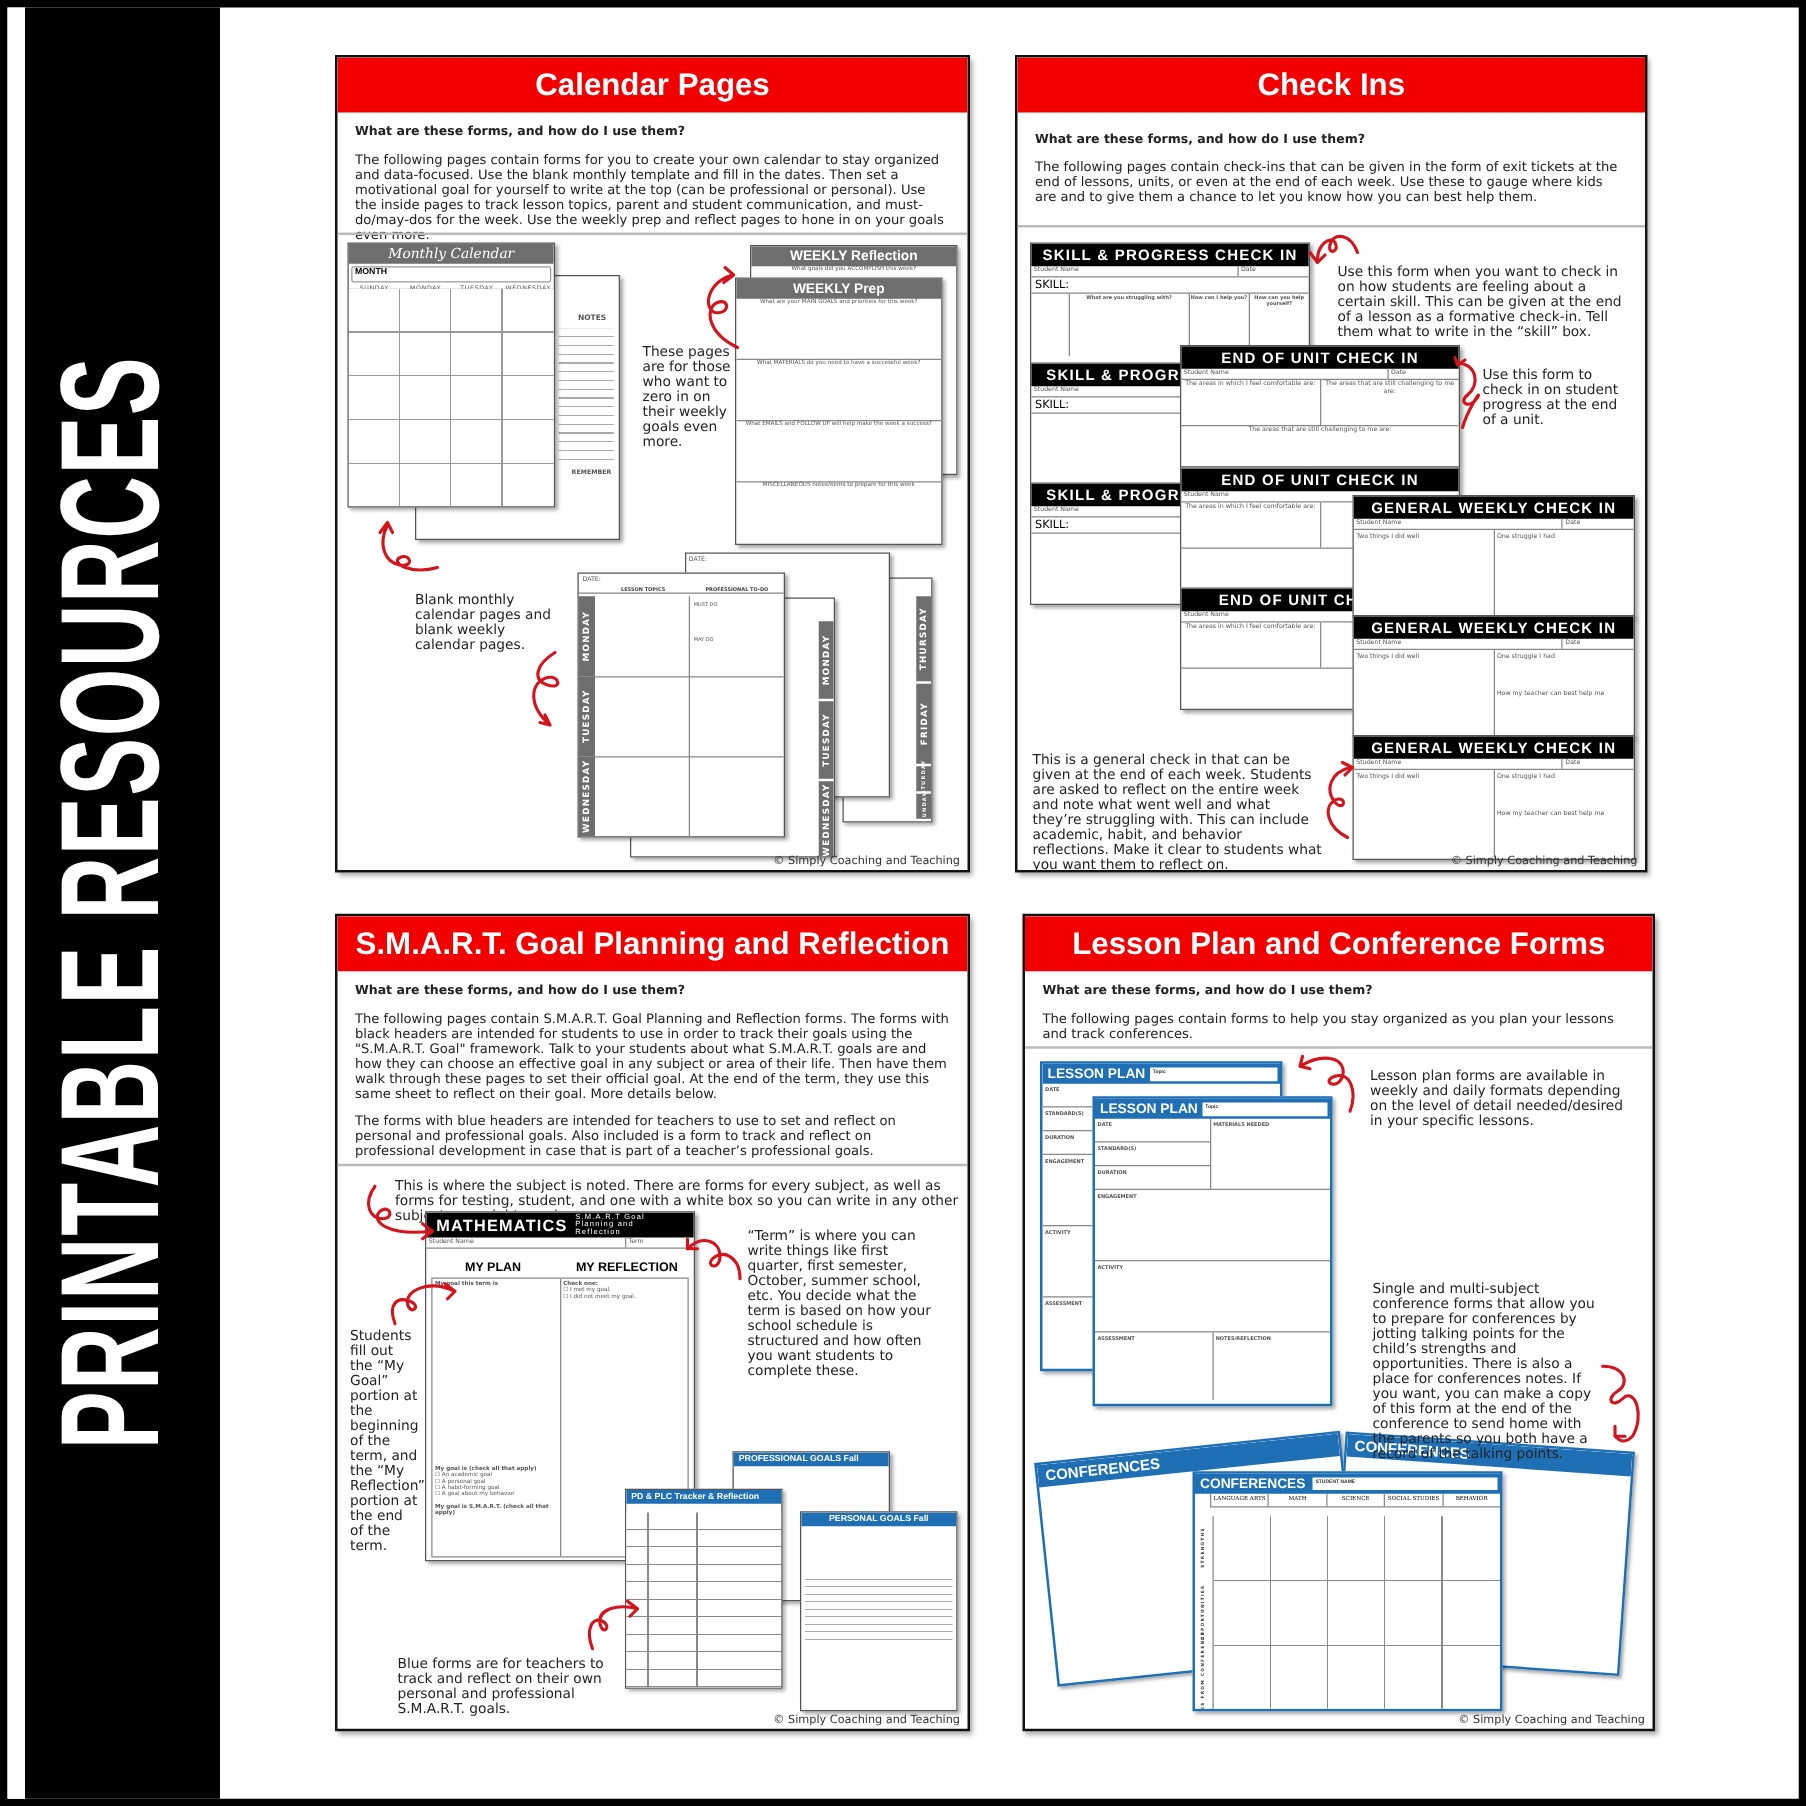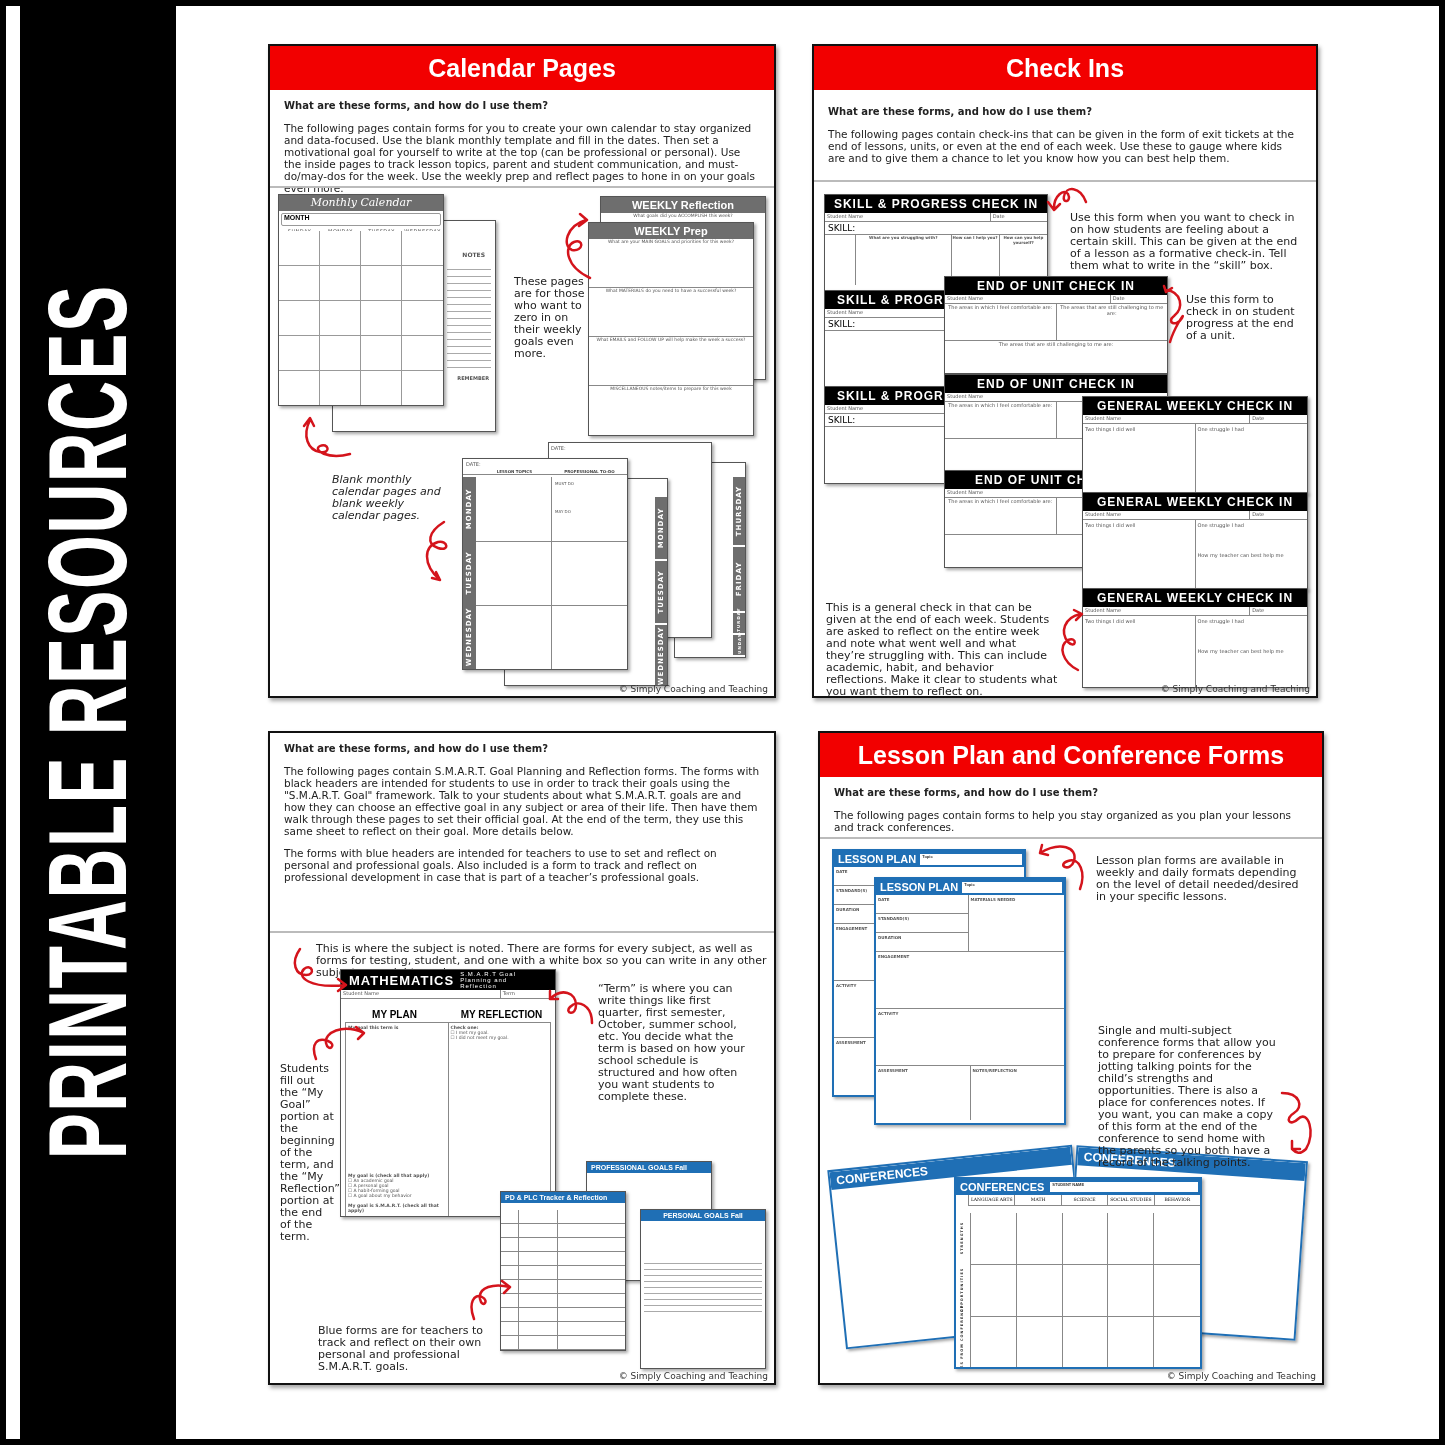--- a/index.html
+++ b/index.html
@@ -123,21 +123,21 @@
         <span>WEDNESDAY</span>
       </div>
     <div style="position:absolute;left:88px;top:18px;bottom:0;width:1px;background:#888;"></div>
     <div style="position:absolute;left:13px;right:0;top:82px;height:1px;background:#888;"></div>
     <div style="position:absolute;left:13px;right:0;top:146px;height:1px;background:#888;"></div>
     <div class="tiny" style="position:absolute;left:92px;top:22px;font-size:4px;">MUST DO</div>
     <div class="tiny" style="position:absolute;left:92px;top:50px;font-size:4px;">MAY DO</div>
   </div>
 
   <div class="note" style="left:244px;top:230px;width:74px;">These pages are for those who want to zero in on their weekly goals even more.</div>
-  <div class="note" style="left:62px;top:428px;width:120px;font-style:italic;">Blank monthly calendar pages and blank weekly calendar pages.</div>
+  <div class="note" style="left:62px;top:428px;width:120px;">Blank monthly calendar pages and blank weekly calendar pages.</div>
 
   <svg class="arrow" style="left:290px;top:160px;" width="40" height="80">
       <path d="M30 72 C 5 60, 4 40, 14 36 C 24 32, 24 46, 12 44 C 2 40, 6 20, 26 14 M 20 8 L 27 14 L 19 20"></path>
     </svg>
   <svg class="arrow" style="left:28px;top:370px;" width="60" height="50">
       <path d="M12 4 C 4 20, 10 34, 22 36 C 34 38, 30 26, 22 30 C 14 34, 30 44, 52 38 M6 10 L12 2 L16 10"></path>
     </svg>
   <svg class="arrow" style="left:150px;top:472px;" width="40" height="70">
       <path d="M24 4 C 8 14, 6 26, 18 30 C 30 34, 28 22, 18 24 C 4 28, 2 46, 20 62 M 12 60 L 20 62 L 16 54"></path>
     </svg>
@@ -252,30 +252,31 @@
       <path d="M6 12 C 22 14, 24 30, 14 38 C 6 44, 16 50, 22 40 C 26 32, 14 50, 10 64 M 4 8 L 6 14 L 12 10"></path>
     </svg>
   <svg class="arrow" style="left:240px;top:560px;" width="34" height="70">
       <path d="M26 8 C 10 12, 6 26, 14 36 C 22 44, 24 30, 14 34 C 4 40, 8 56, 24 64 M 20 4 L 28 8 L 22 14"></path>
     </svg>
 
   <div class="copyright">© Simply Coaching and Teaching</div>
 </div>
 
 <div class="panel" style="left:268px;top:731px;width:508px;height:654px;">
+  <div class="panel-header">S.M.A.R.T. Goal Planning and Reflection</div>
   <div class="panel-body">
     <div class="q">What are these forms, and how do I use them?</div>
     <div class="para">The following pages contain S.M.A.R.T. Goal Planning and Reflection forms. The forms with black headers are intended for students to use in order to track their goals using the "S.M.A.R.T. Goal" framework. Talk to your students about what S.M.A.R.T. goals are and how they can choose an effective goal in any subject or area of their life. Then have them walk through these pages to set their official goal. At the end of the term, they use this same sheet to reflect on their goal. More details below.</div>
     <div class="para">The forms with blue headers are intended for teachers to use to set and reflect on personal and professional goals. Also included is a form to track and reflect on professional development in case that is part of a teacher’s professional goals.</div>
   </div>
   <div class="divider" style="top:198px;"></div>
 
   <div class="note" style="left:46px;top:210px;width:452px;">This is where the subject is noted. There are forms for every subject, as well as forms for testing, student, and one with a white box so you can write in any other subject you might need.</div>
 
-  <div class="form" style="left:70px;top:236px;width:216px;height:248px;">
+  <div class="form" style="left:70px;top:236px;width:216px;height:280px;">
     <div class="fhead-black" style="height:20px;display:flex;align-items:center;padding-left:8px;text-align:left;">
       <span style="font-size:13px;">MATHEMATICS</span>
       <span style="font-size:6px;font-weight:normal;margin-left:6px;line-height:6px;width:70px;">S.M.A.R.T Goal Planning and Reflection</span>
     </div>
     <div class="tiny" style="display:flex;border-bottom:1px solid #888;height:8px;">
         <span style="flex:3;padding-left:2px;">Student Name</span>
         <span style="flex:1;border-left:1px solid #888;padding-left:2px;">Term</span>
       </div>
     <div style="height:10px;"></div>
     <div style="display:flex;font-family:'Liberation Sans',sans-serif;font-weight:bold;font-size:10px;">

